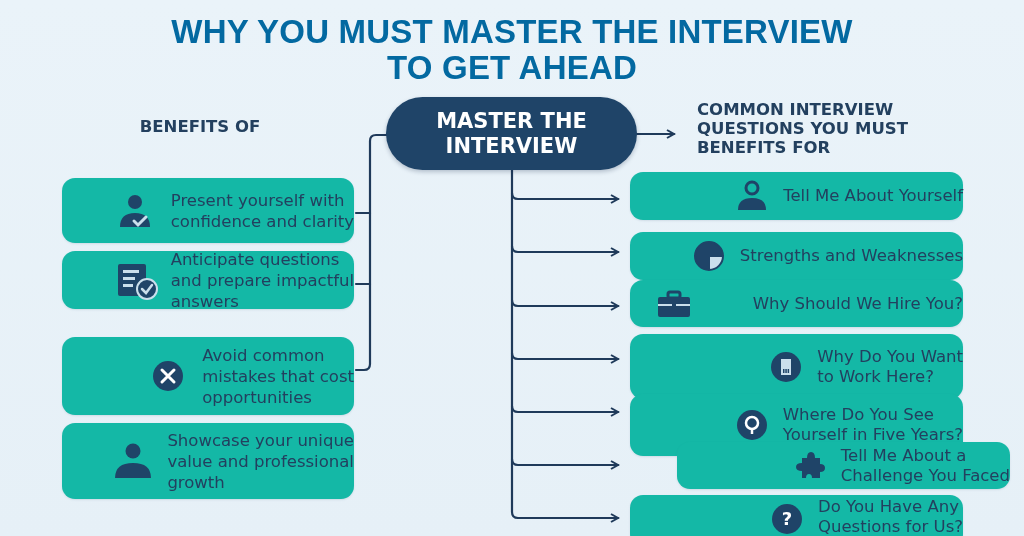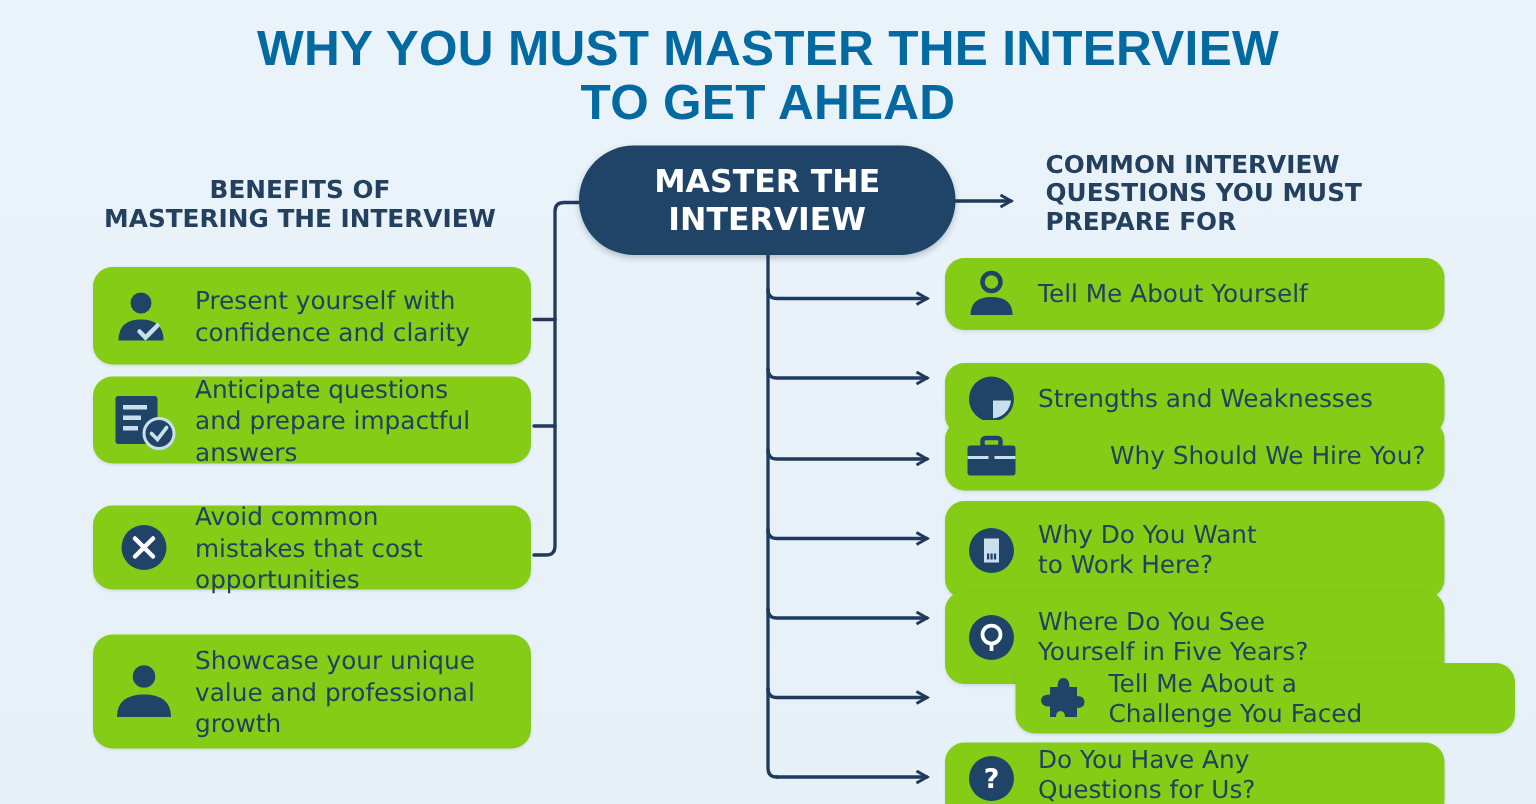--- a/index.html
+++ b/index.html
@@ -23,23 +23,24 @@
   .left-heading { left: 40px; top: 117px; width: 320px; text-align: center; }
   .right-heading { left: 697px; top: 100px; width: 280px; text-align: left; }
   .pill {
     position: absolute; left: 386px; top: 97px; width: 251px; height: 73px;
     background: #1f4468; border-radius: 37px;
     color: #ffffff; font-weight: bold; font-size: 21px; line-height: 25px;
     text-align: center; display: flex; align-items: center; justify-content: center;
     box-shadow: 0 2px 4px rgba(20,40,70,0.25);
   }
   .card {
-    position: absolute; background: #84cc16; border-radius: 13px;
+    position: absolute; background: #14b8a6; border-radius: 13px;
     display: flex; align-items: center;
     box-shadow: 0 1px 2px rgba(80,110,140,0.15);
+    justify-content: flex-end;
   }
   .card .icon { flex: 0 0 auto; display: flex; align-items: center; justify-content: center; }
   .card .text { color: #23405f; }
   .lcard { left: 62px; width: 292px; }
   .lcard .icon { width: 68px; }
   .lcard .text { font-size: 16.5px; line-height: 21px; }
   .rcard { left: 630px; width: 333px; }
   .rcard .icon { width: 62px; }
   .rcard .text { font-size: 16.5px; line-height: 20px; }
   svg.lines { position: absolute; left: 0; top: 0; }
@@ -72,34 +73,33 @@
     <path d="M512,300 Q512,306 518,306 L618,306" marker-end="url(#arr)"></path>
     <path d="M512,353 Q512,359 518,359 L618,359" marker-end="url(#arr)"></path>
     <path d="M512,406 Q512,412 518,412 L618,412" marker-end="url(#arr)"></path>
     <path d="M512,459 Q512,465 518,465 L618,465" marker-end="url(#arr)"></path>
     <path d="M518,518 L618,518" marker-end="url(#arr)"></path>
   </g>
 </svg>
 
 <div class="left-heading">
   <div>BENEFITS OF</div>
-  <div>MASTERING THE INTERVIEW</div>
 </div>
 
 <div class="pill">
   <div>
     <div>MASTER THE</div>
     <div>INTERVIEW</div>
   </div>
 </div>
 
 <div class="right-heading">
   <div>COMMON INTERVIEW</div>
   <div>QUESTIONS YOU MUST</div>
-  <div>PREPARE FOR</div>
+  <div>BENEFITS FOR</div>
 </div>
 
 <div class="card lcard" style="top:178px;height:65px;">
   <div class="icon">
     <svg width="40" height="40" viewBox="0 0 40 40">
       <circle cx="18" cy="11" r="7" fill="#1f4468"></circle>
       <path d="M3,36 Q3,22 18,22 Q33,22 33,36 Z" fill="#1f4468"></path>
       <path d="M17,30 L21,34 L29,26" stroke="#cadfec" stroke-width="3" fill="none" stroke-linecap="round"></path>
     </svg>
   </div>
@@ -120,21 +120,21 @@
       <path d="M27,29 L31,33 L37,25" stroke="#cadfec" stroke-width="2.5" fill="none" stroke-linecap="round"></path>
     </svg>
   </div>
   <div class="text">
     <div>Anticipate questions</div>
     <div>and prepare impactful</div>
     <div>answers</div>
   </div>
 </div>
 
-<div class="card lcard" style="top:337px;height:56px;">
+<div class="card lcard" style="top:337px;height:78px;">
   <div class="icon">
     <svg width="40" height="40" viewBox="0 0 40 40">
       <circle cx="20" cy="20" r="15" fill="#1f4468"></circle>
       <path d="M14,14 L26,26 M26,14 L14,26" stroke="#ffffff" stroke-width="3" stroke-linecap="round"></path>
     </svg>
   </div>
   <div class="text">
     <div>Avoid common</div>
     <div>mistakes that cost</div>
     <div>opportunities</div>
@@ -160,21 +160,21 @@
     <svg width="32" height="32" viewBox="0 0 32 32">
       <circle cx="16" cy="8" r="6" fill="none" stroke="#1f4468" stroke-width="3"></circle>
       <path d="M2,30 Q2,18 16,18 Q30,18 30,30 Z" fill="#1f4468"></path>
     </svg>
   </div>
   <div class="text">
       <div>Tell Me About Yourself</div>
     </div>
 </div>
 
-<div class="card rcard" style="top:242px;height:48px;">
+<div class="card rcard" style="top:232px;height:48px;">
   <div class="icon">
     <svg width="32" height="32" viewBox="0 0 32 32">
       <circle cx="16" cy="16" r="14" fill="#1f4468"></circle>
       <path d="M16,16 L30,16 A14,14 0 0 1 16,30 Z" fill="#cadfec"></path>
       <path d="M16,2 L16,30 M16,16 L30,16" stroke="#1f4468" stroke-width="2"></path>
       <circle cx="16" cy="16" r="14" fill="none" stroke="#1f4468" stroke-width="2"></circle>
     </svg>
   </div>
   <div class="text">
       <div>Strengths and Weaknesses</div>

